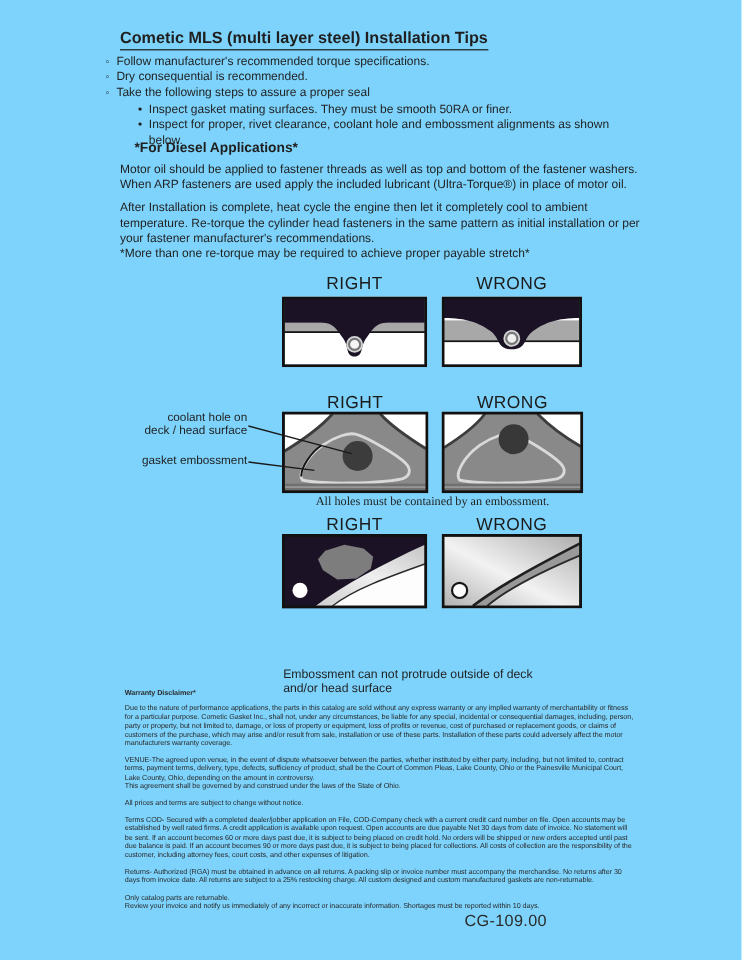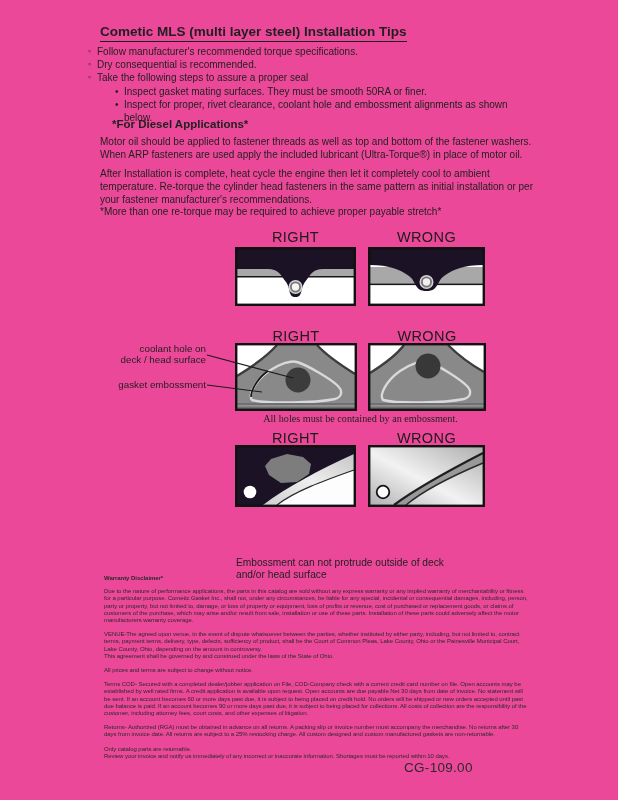--- a/index.html
+++ b/index.html
@@ -1,16 +1,16 @@
 <!DOCTYPE html>
 <html><head>
 <meta charset="utf-8">
 <style>
   html,body{margin:0;padding:0;background:#fff;}
-  .page{position:relative;width:618px;height:800px;background:#ec4899;overflow:hidden;
+  .page{position:relative;width:618px;height:800px;background:#7dd3fc;overflow:hidden;
         font-family:"Liberation Sans",sans-serif;color:#1f1f1f;}
   .abs{position:absolute;}
 
   .title{left:100px;top:24px;font-size:13.5px;font-weight:bold;
          border-bottom:1.6px solid #1a1a1a;padding-bottom:2px;}
 
   .bullets{left:88px;top:45px;width:440px;font-size:10px;line-height:13.2px;}
   .brow{display:flex;}
   .bmark{width:9px;flex:0 0 9px;font-size:9px;}
   .sub .bmark{font-size:10px;}
@@ -23,21 +23,21 @@
   .dg-head{font-size:14.5px;letter-spacing:.4px;text-align:center;color:#1b1b1b;}
   .cap{font-size:10.2px;line-height:11.8px;white-space:pre-line;}
 
   .lbl{font-size:9.8px;line-height:11px;text-align:right;white-space:pre-line;}
 
   .legal{left:104px;top:575px;width:424px;font-size:6px;line-height:7.2px;
          letter-spacing:-0.05px;color:#2a2a2a;}
   .legal .lg-head{font-weight:bold;margin-bottom:6px;}
   .legal p{margin:0 0 7px 0;white-space:pre-line;}
 
-  .footer-num{left:387px;top:760px;font-size:13.5px;color:#2a2a2a;letter-spacing:.3px;margin-left:17px;}
+  .footer-num{left:387px;top:760px;font-size:13.5px;color:#2a2a2a;letter-spacing:.3px;}
   svg{display:block;}
 </style>
 </head>
 <body>
 
 <div class="page">
 
   <div class="abs title">Cometic MLS (multi layer steel) Installation Tips</div>
 
   <div class="abs bullets">

